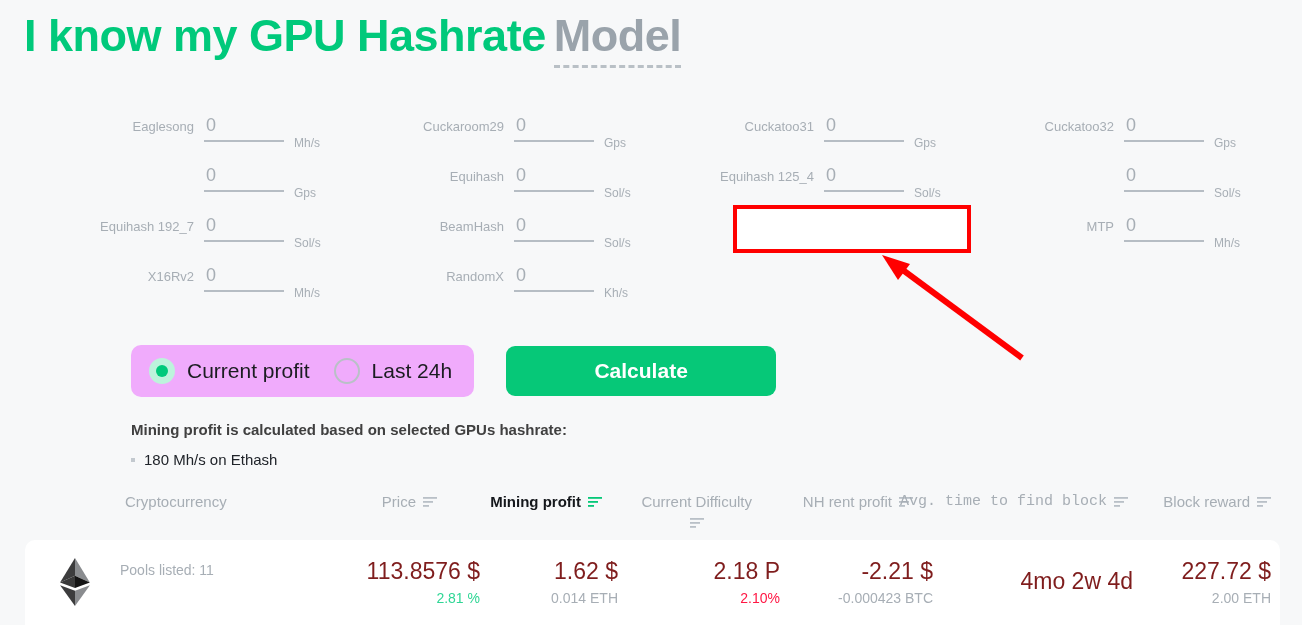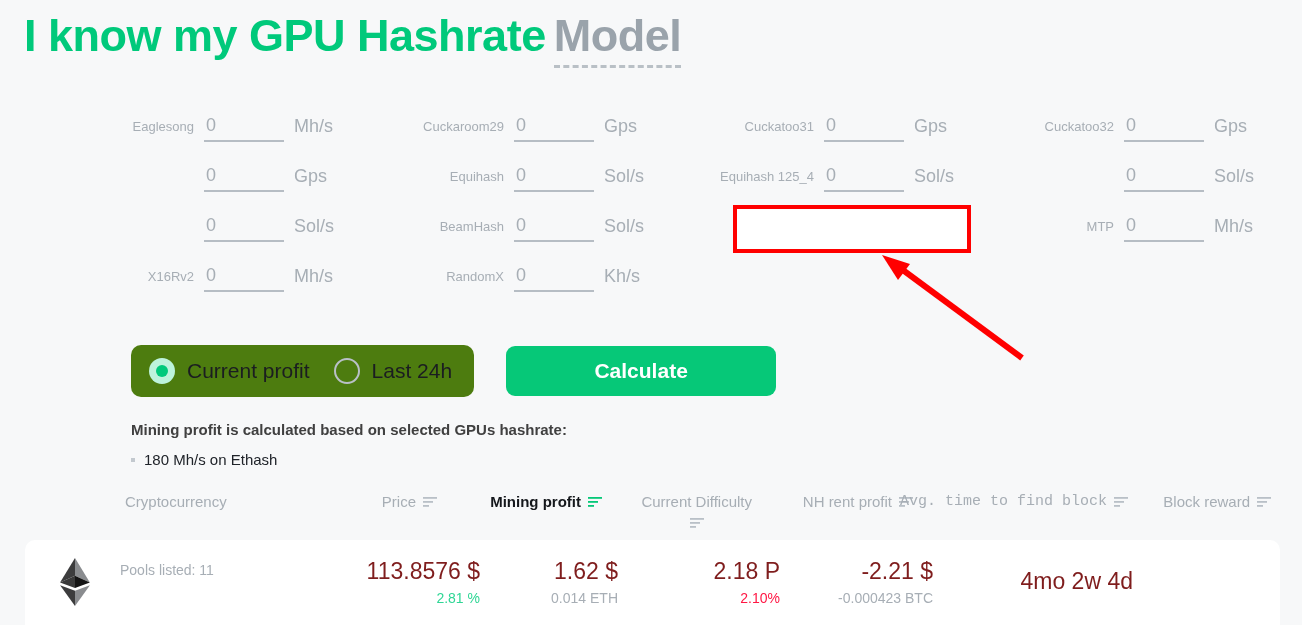--- a/index.html
+++ b/index.html
@@ -60,26 +60,27 @@
     background: transparent;
     font-family: "Liberation Sans", sans-serif;
     font-size: 18px;
     color: #a7aeb5;
     line-height: 28px;
     height: 30px;
     padding: 0 2px 2px 2px;
     outline: none;
   }
   .algo-unit {
-    font-size: 18px;
+    font-size: 12px;
     color: #a7aeb5;
     margin-left: 10px;
     line-height: 28px;
     width: 56px;
     white-space: nowrap;
+    margin-top: 17px;
   }
   .algo-cell.active .algo-label,
   .algo-cell.active .algo-input { color: #1b1d21; }
 
   
   .annot-box {
     position: absolute;
     left: 733px;
     top: 205px;
     width: 238px;
@@ -100,21 +101,21 @@
 
   
   .controls-row {
     position: absolute;
     left: 131px;
     top: 345px;
     display: flex;
     align-items: center;
   }
   .radio-pill {
-    background: #4d7c0f;
+    background: #f0abfc;
     border-radius: 10px;
     height: 52px;
     display: flex;
     align-items: center;
     padding: 0 22px 0 18px;
     gap: 24px;
   }
   .radio-opt {
     display: flex;
     align-items: center;
@@ -294,20 +295,21 @@
     <div class="algo-cell">
       <span class="algo-label">Equihash 125_4</span>
       <input class="algo-input" type="text" value="0" style="">
       <span class="algo-unit">Sol/s</span>
     </div>
     <div class="algo-cell">
       <input class="algo-input" type="text" value="0" style="">
       <span class="algo-unit">Sol/s</span>
     </div>
     <div class="algo-cell">
+      <span class="algo-label">Equihash 192_7</span>
       <input class="algo-input" type="text" value="0" style="">
       <span class="algo-unit">Sol/s</span>
     </div>
     <div class="algo-cell">
       <span class="algo-label">BeamHash</span>
       <input class="algo-input" type="text" value="0" style="">
       <span class="algo-unit">Sol/s</span>
     </div>
     <div class="algo-cell active">
       <span class="algo-label">Ethash</span>
@@ -438,13 +440,17 @@
     <div class="cell-main">2.18 P</div>
     <div class="cell-sub down">2.10%</div>
   </div>
   <div class="cell" style="right:347px;">
     <div class="cell-main">-2.21 $</div>
     <div class="cell-sub">-0.000423 BTC</div>
   </div>
   <div class="cell" style="right:147px; top:28px;">
     <div class="cell-main">4mo 2w 4d</div>
   </div>
+  <div class="cell" style="right:9px;">
+    <div class="cell-main">227.72 $</div>
+    <div class="cell-sub">2.00 ETH</div>
+  </div>
 </div>
 
 </body></html>

